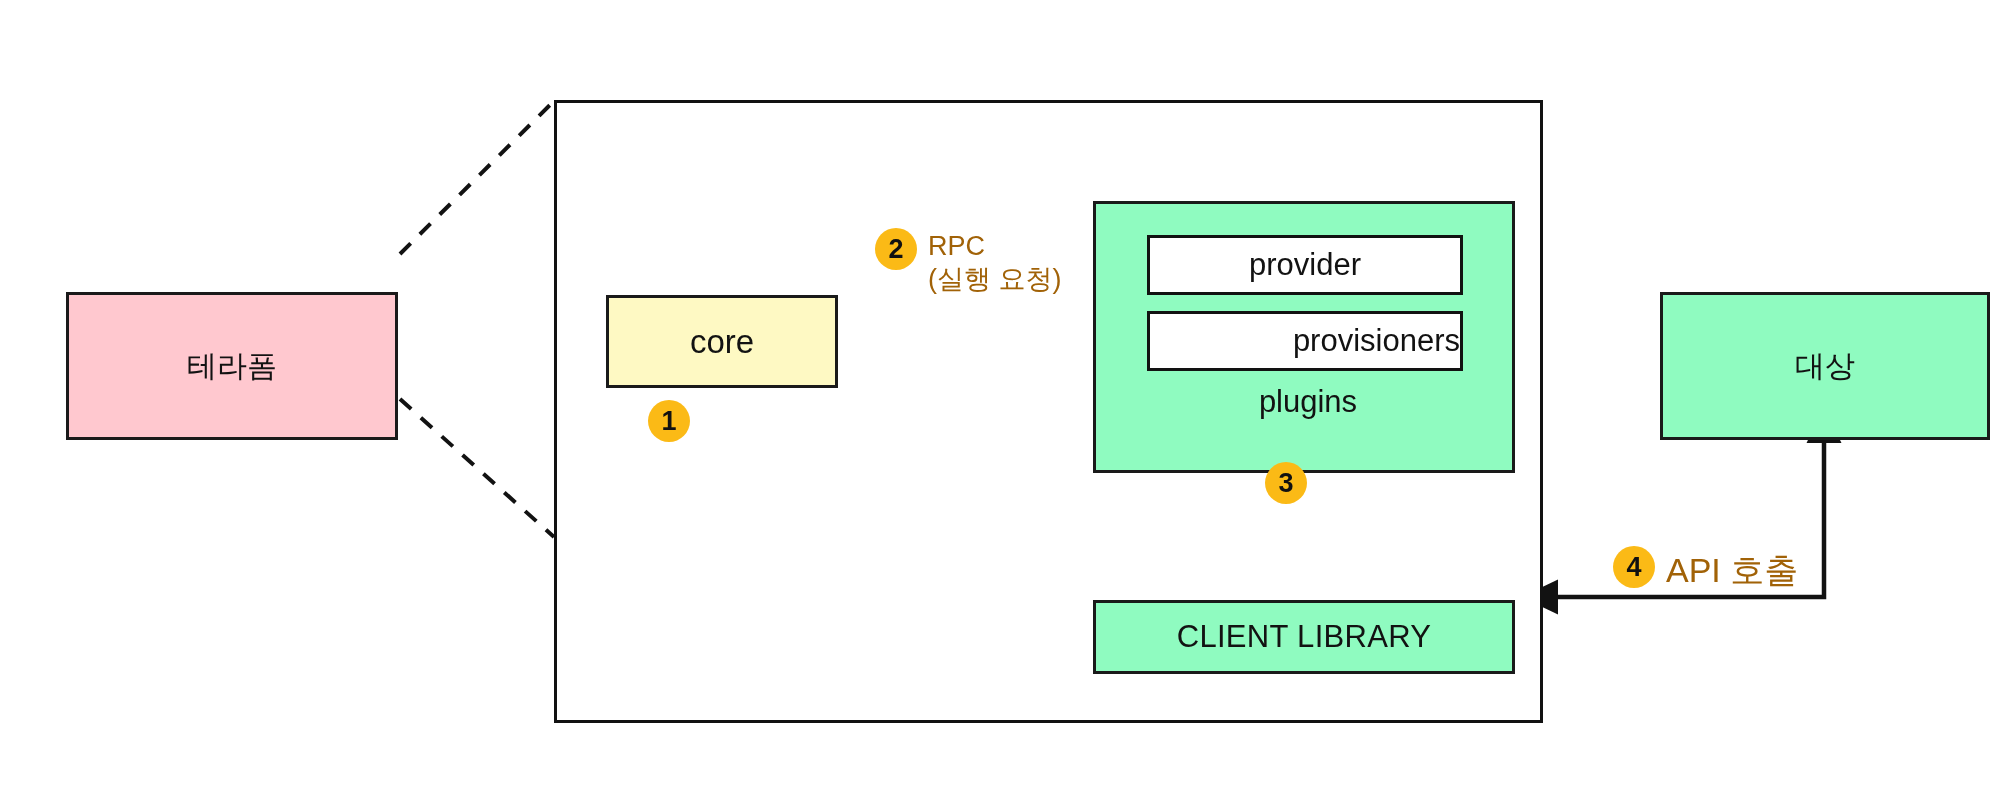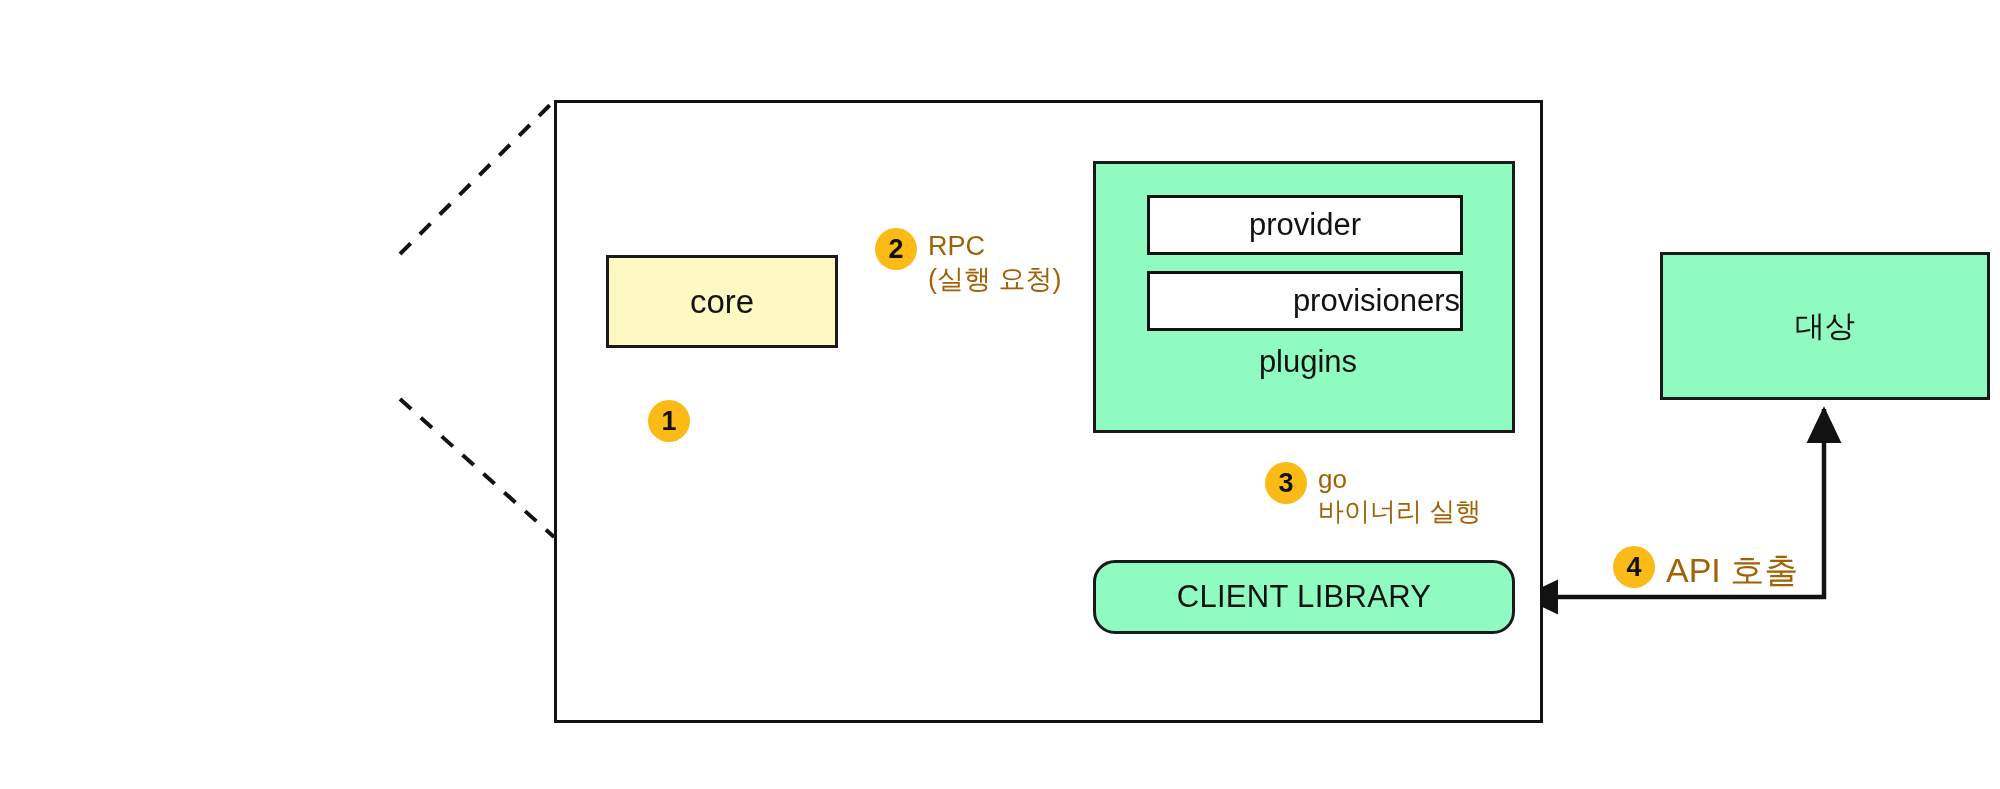--- a/index.html
+++ b/index.html
@@ -28,20 +28,21 @@
   }
   .node {
     position: absolute;
     box-sizing: border-box;
     border: 3px solid #1a1a1a;
     display: flex;
     align-items: center;
     justify-content: center;
     text-align: center;
     color: #121212;
+    margin-top: 40px;
   }
   .node-label {
     display: block;
     line-height: 1.15;
     font-weight: 400;
   }
 
   
   #node-terraform {
     left: 66px; top: 252px; width: 332px; height: 148px;
@@ -101,21 +102,20 @@
     text-align: center;
     font-size: 31px;
     color: #121212;
     padding-left: 8px;
   }
   #node-client-library {
     left: 1093px; top: 560px; width: 422px; height: 74px;
     background: #8FFBC0;
     font-size: 31px;
     letter-spacing: 0.3px;
-    border-radius: 22px;
   }
 
   
   .step {
     position: absolute;
     display: flex;
     align-items: flex-start;
     gap: 11px;
   }
   .badge {
@@ -169,20 +169,23 @@
     <line x1="850" y1="319" x2="1084" y2="319" stroke="#121212" stroke-width="4.5" marker-start="url(#arrowStart)" marker-end="url(#arrowEnd)"></line>
 
     <line x1="1244" y1="443" x2="1244" y2="552" stroke="#121212" stroke-width="4.5" marker-start="url(#arrowStart)" marker-end="url(#arrowEnd)"></line>
 
     <path d="M1528,597 L1824,597 L1824,409" fill="none" stroke="#121212" stroke-width="4.5" marker-end="url(#arrowEnd)"></path>
     <line x1="1540" y1="597" x2="1524" y2="597" stroke="#121212" stroke-width="4.5" marker-end="url(#arrowEnd)"></line>
   </svg>
 
   <div id="container-box"></div>
 
+  <div class="node" id="node-terraform">
+    <span class="node-label">테라폼</span>
+  </div>
 
   <div class="node" id="node-core">
     <span class="node-label">core</span>
   </div>
 
   <div class="node" id="node-plugins">
     <div class="plugins-inner">
       <div id="node-provider">
         <span class="node-label">provider</span>
       </div>
@@ -206,22 +209,20 @@
   </div>
 
   <div class="step" id="step-2">
     <div class="badge">2</div>
     <div class="step-text">RPC
 (실행 요청)</div>
   </div>
 
   <div class="step" id="step-3">
     <div class="badge">3</div>
-    <div class="step-text">go
-바이너리 실행</div>
   </div>
 
   <div class="step" id="step-4">
     <div class="badge">4</div>
     <div class="step-text">API 호출</div>
   </div>
 
 </div>
 
 </body></html>

